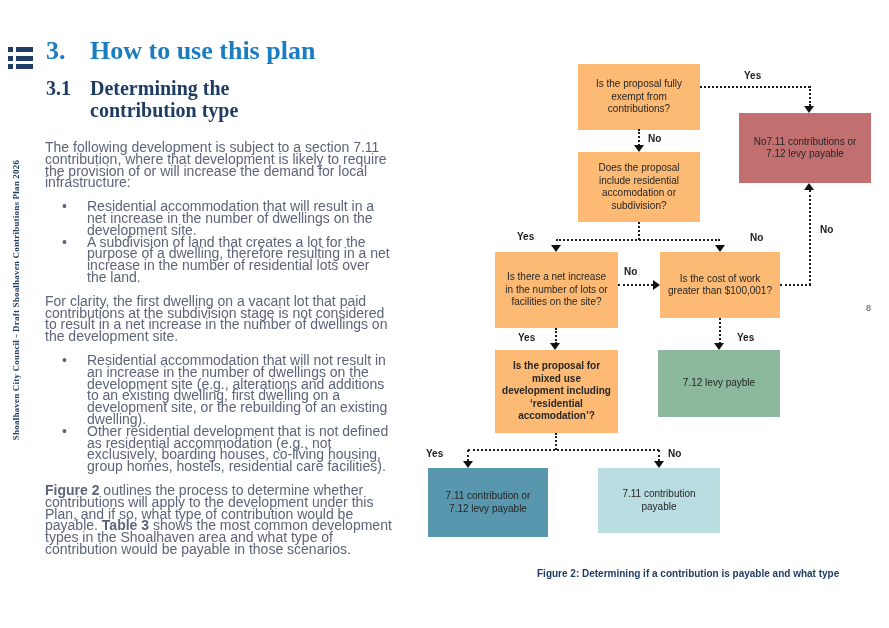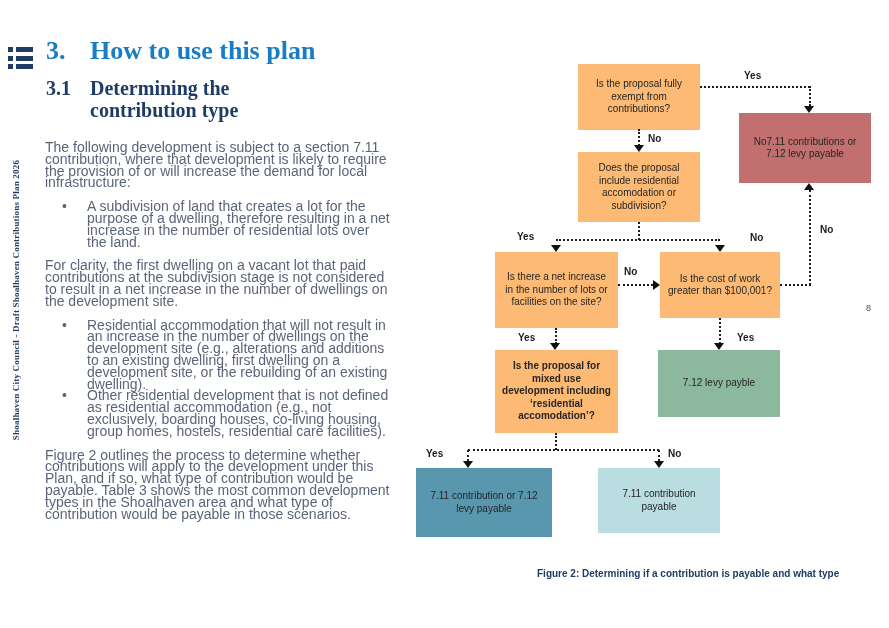--- a/index.html
+++ b/index.html
@@ -27,21 +27,21 @@
   .h2-num{width:44px;}
   .h2-title{width:190px;}
 
   
   .content{position:absolute;left:45px;top:142px;width:347px;
     font-size:14px;line-height:11.8px;color:#5b6478;}
   .content p{margin:0 0 12px;}
   .content ul{margin:0 0 12px;padding:0;list-style:none;}
   .content li{position:relative;padding-left:42px;}
   .content li::before{content:"\2022";position:absolute;left:17px;top:0;}
-  .content b{font-weight:normal;}
+  .content b{font-weight:bold;}
 
   
   .fbox{position:absolute;display:flex;align-items:center;justify-content:center;
     text-align:center;font-size:10px;line-height:12.5px;color:#262626;padding:3px 7px;
     box-sizing:border-box;}
   .gray{background:#fdba74;}
   .red{background:#c26f6f;}
   .green{background:#8cb89e;}
   .blue{background:#5897ae;}
   .teal{background:#b9dde1;}
@@ -87,40 +87,41 @@
     <span class="h1-title">How to use this plan</span>
   </div>
   <div class="heading2">
     <span class="h2-num">3.1</span>
     <span class="h2-title">Determining the contribution type</span>
   </div>
 
   <div class="content">
     <p>The following development is subject to a section 7.11 contribution, where that development is likely to require the provision of or will increase the demand for local infrastructure:</p>
     <ul>
+      <li>Residential accommodation that will result in a net increase in the number of dwellings on the development site.</li>
       <li>A subdivision of land that creates a lot for the purpose of a dwelling, therefore resulting in a net increase in the number of residential lots over the land.</li>
     </ul>
     <p>For clarity, the first dwelling on a vacant lot that paid contributions at the subdivision stage is not considered to result in a net increase in the number of dwellings on the development site.</p>
     <ul>
       <li>Residential accommodation that will not result in an increase in the number of dwellings on the development site (e.g., alterations and additions to an existing dwelling, first dwelling on a development site, or the rebuilding of an existing dwelling).</li>
       <li>Other residential development that is not defined as residential accommodation (e.g., not exclusively, boarding houses, co-living housing, group homes, hostels, residential care facilities).</li>
     </ul>
     <p><b>Figure 2</b><span> outlines the process to determine whether contributions will apply to the development under this Plan, and if so, what type of contribution would be payable. </span><b>Table 3</b><span> shows the most common development types in the Shoalhaven area and what type of contribution would be payable in those scenarios.</span></p>
   </div>
 
   <div>
 
     <div class="fbox gray" style="left:578px;top:64px;width:122px;height:66px;">Is the proposal fully exempt from contributions?</div>
     <div class="fbox red" style="left:739px;top:113px;width:132px;height:70px;">No7.11 contributions or 7.12 levy payable</div>
     <div class="fbox gray" style="left:578px;top:152px;width:122px;height:70px;">Does the proposal include residential accomodation or subdivision?</div>
     <div class="fbox gray" style="left:495px;top:252px;width:123px;height:76px;">Is there a net increase in the number of lots or facilities on the site?</div>
     <div class="fbox gray" style="left:660px;top:252px;width:120px;height:66px;">Is the cost of work greater than $100,001?</div>
     <div class="fbox green" style="left:658px;top:350px;width:122px;height:67px;">7.12 levy payble</div>
     <div class="fbox gray" style="left:495px;top:350px;width:123px;height:83px;font-weight:bold;">Is the proposal for mixed use development including ‘residential accomodation’?</div>
-    <div class="fbox blue" style="left:416px;top:468px;width:136px;height:69px;">7.11 contribution or 7.12 levy payable</div>
+    <div class="fbox blue" style="left:428px;top:468px;width:120px;height:69px;">7.11 contribution or 7.12 levy payable</div>
     <div class="fbox teal" style="left:598px;top:468px;width:122px;height:65px;">7.11 contribution payable</div>
 
     <div class="dh" style="left:700px;top:86px;width:110px;"></div>
     <div class="dv" style="left:809px;top:86px;height:20px;"></div>
     <div class="ad" style="left:804px;top:106px;"></div>
 
     <div class="dv" style="left:638px;top:129px;height:17px;"></div>
     <div class="ad" style="left:634px;top:145px;"></div>
 
     <div class="dv" style="left:638px;top:222px;height:18px;"></div>

